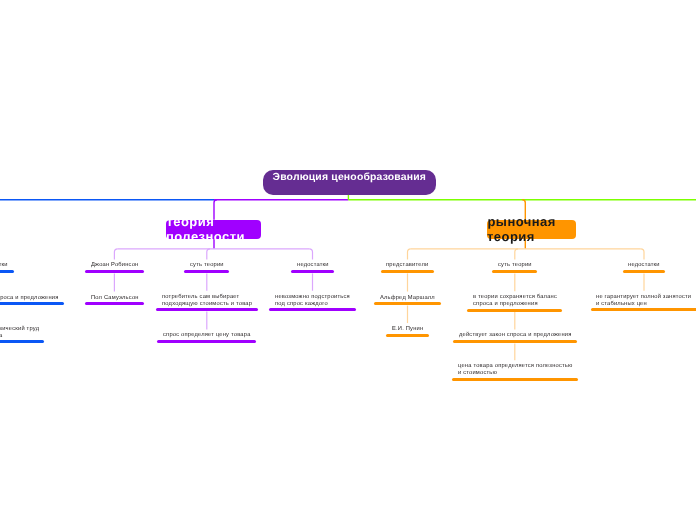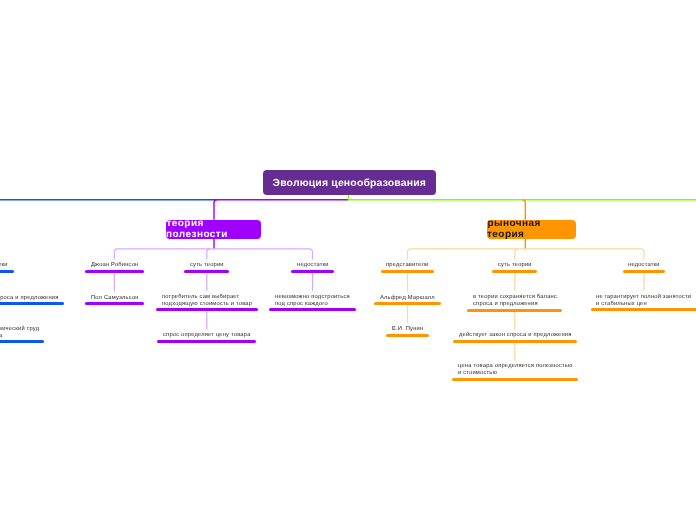--- a/index.html
+++ b/index.html
@@ -1,21 +1,21 @@
 <!DOCTYPE html>
 <html><head>
 <meta charset="utf-8">
 <style>
 html,body{margin:0;padding:0;background:#ffffff;}
 body{width:696px;height:520px;overflow:hidden;font-family:"Liberation Sans",sans-serif;-webkit-font-smoothing:antialiased;text-rendering:geometricPrecision;}
 #stage{position:relative;width:696px;height:520px;background:#fff;}
 .leaf .txt, .catbox, .rootbox{will-change:transform;}
 svg#wires{position:absolute;left:0;top:0;width:696px;height:520px;pointer-events:none;z-index:1;}
-.rootbox{position:absolute;display:flex;align-items:center;justify-content:center;border-radius:4px;color:#fff;font-weight:bold;font-size:10.4px;letter-spacing:.2px;text-indent:.2px;z-index:4;padding-top:2.3px;box-sizing:border-box;}
-.catbox{position:absolute;display:flex;align-items:center;justify-content:center;border-radius:4px;color:#fff;font-weight:bold;font-size:10px;letter-spacing:.45px;text-indent:.45px;z-index:4;}
+.rootbox{position:absolute;display:flex;justify-content:center;border-radius:10px;color:#fff;font-weight:bold;font-size:10.4px;letter-spacing:.2px;text-indent:.2px;z-index:4;padding-top:2.3px;box-sizing:border-box;}
+.catbox{position:absolute;display:flex;align-items:center;justify-content:center;border-radius:4px;color:#fff;font-weight:bold;font-size:13px;letter-spacing:.45px;text-indent:.45px;z-index:4;}
 .leaf{position:absolute;z-index:2;}
 .leaf .txt{position:absolute;left:5.65px;white-space:pre;text-align:left;color:#231f20;font-size:5.75px;letter-spacing:.2px;line-height:6.8px;}
 .leaf .bar{position:absolute;left:0;width:100%;height:3.1px;border-radius:1.6px;}
 </style>
 </head>
 <body>
 
 <div id="stage">
   <svg id="wires" viewBox="0 0 696 520">
       <path d="M0 199.8H214" fill="none" stroke="#0B57F5" stroke-width="1.4"></path>

